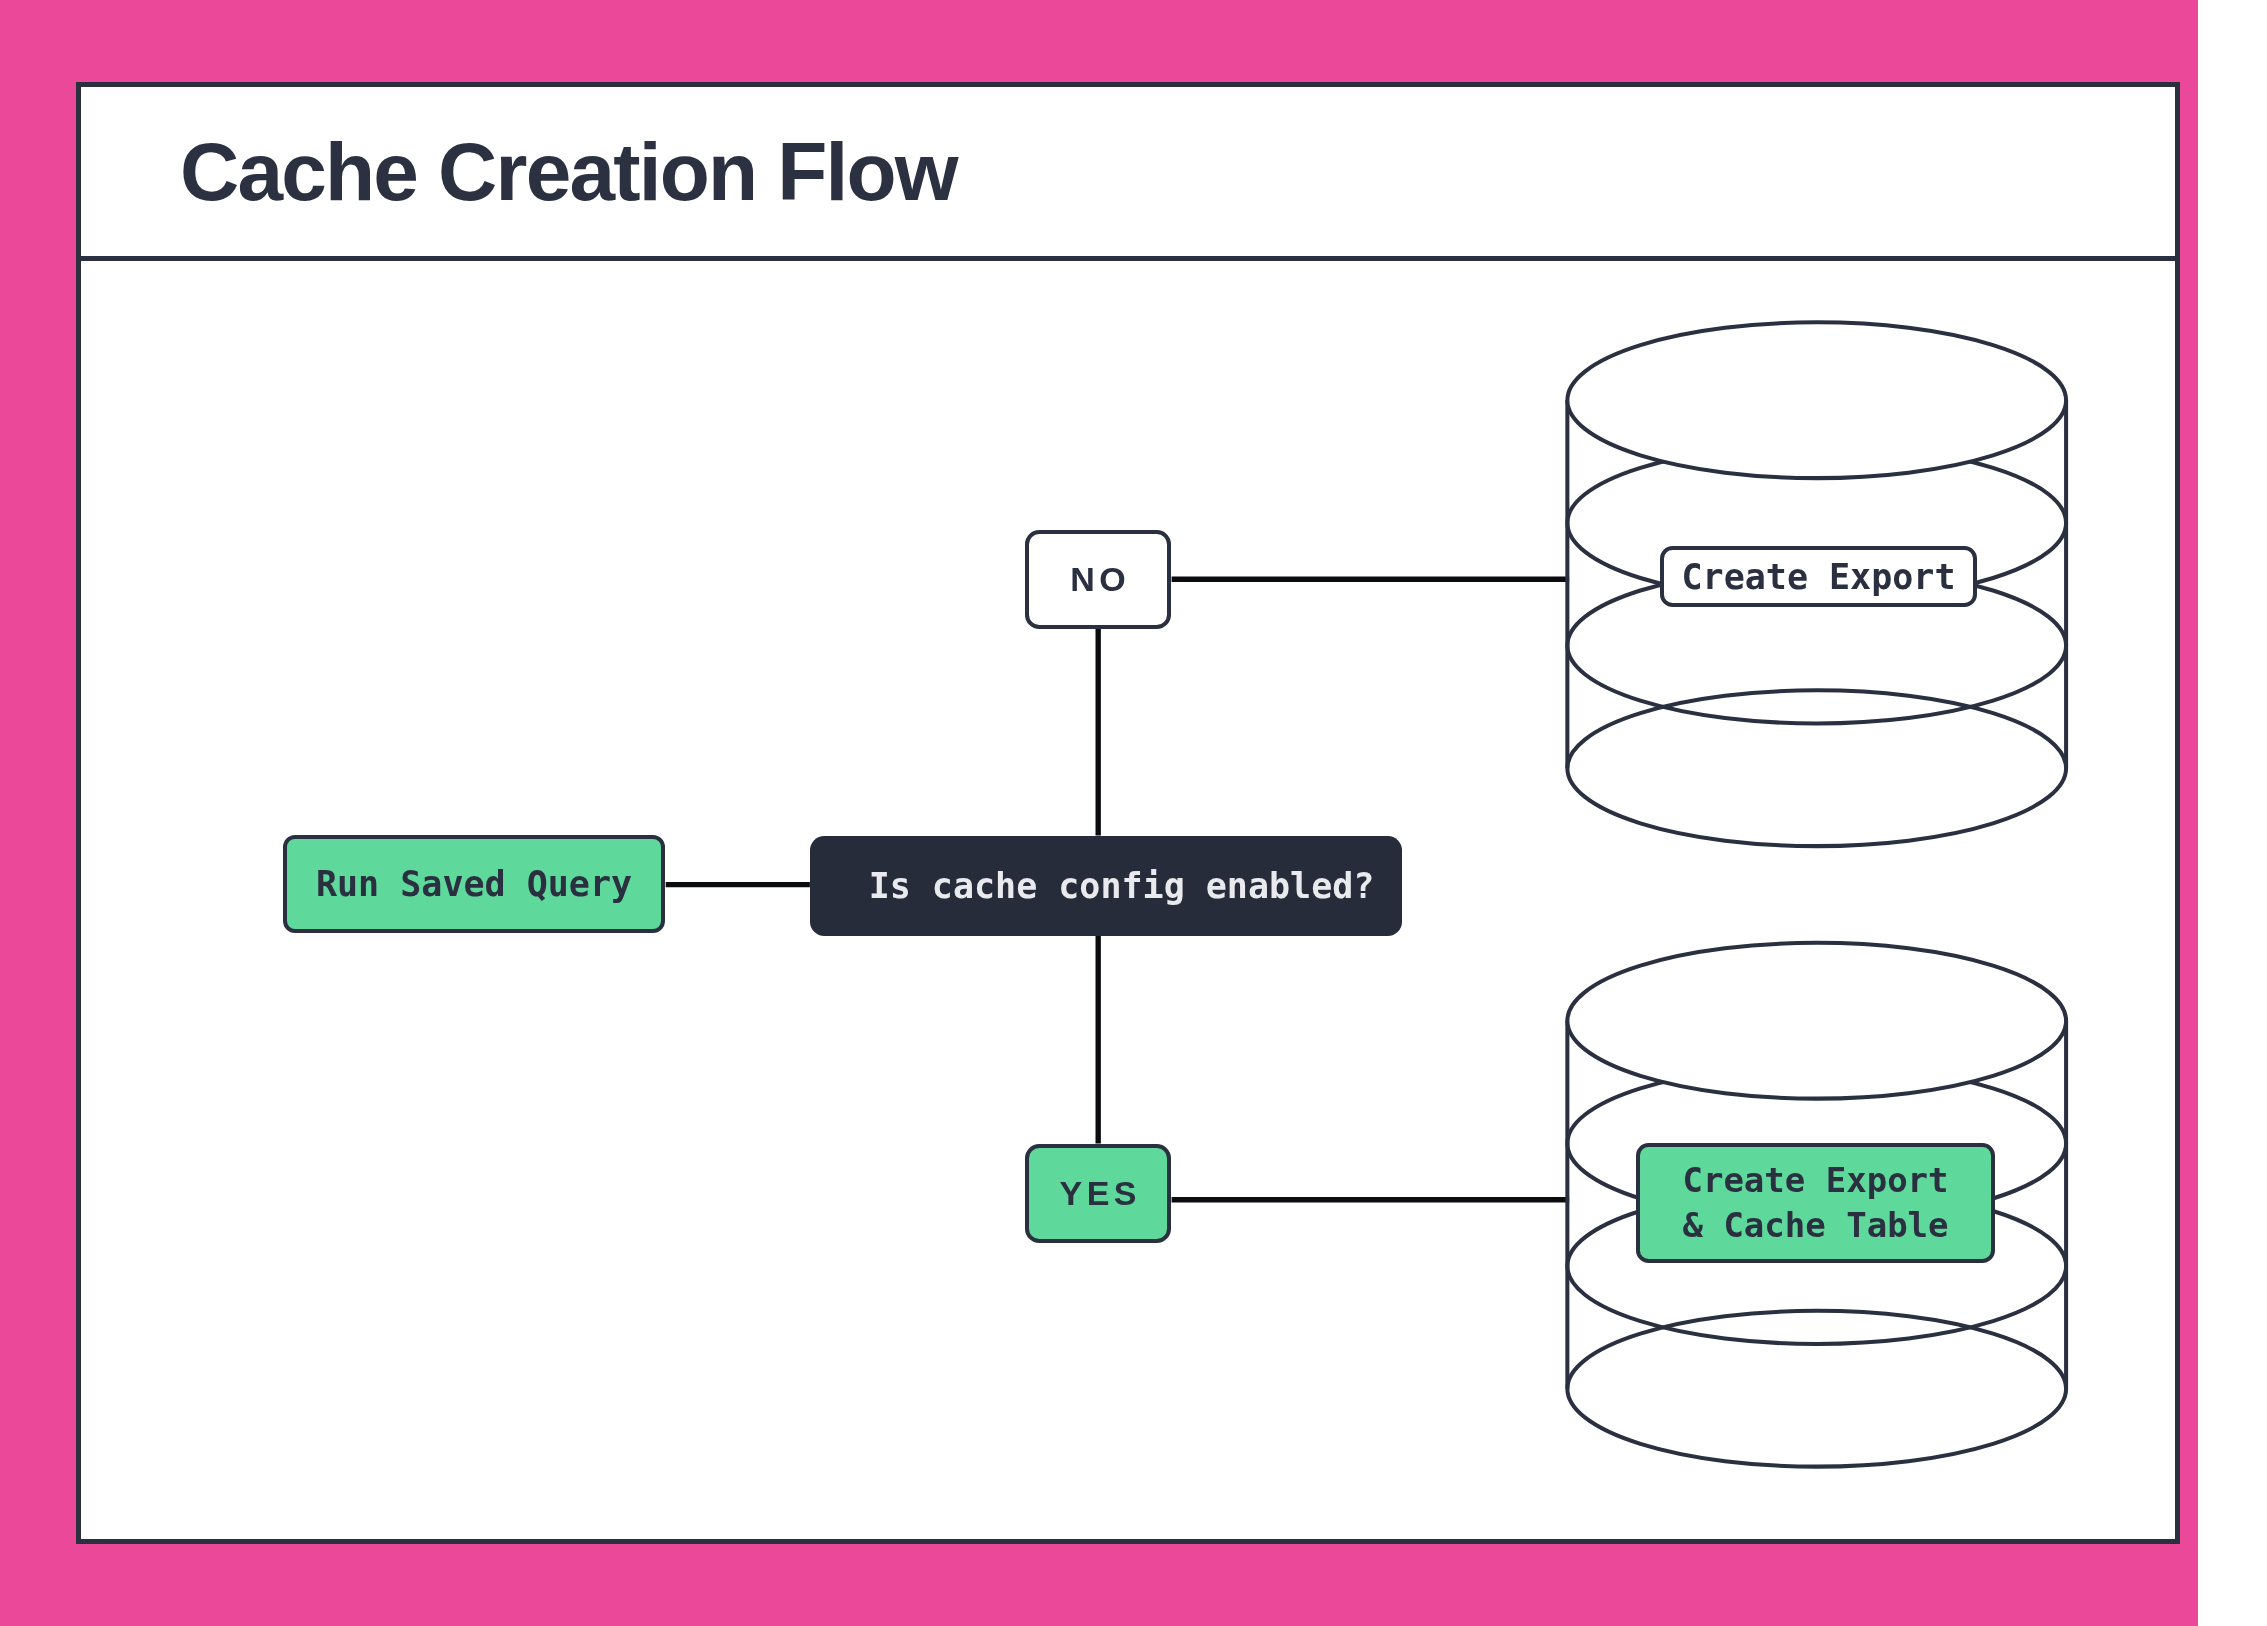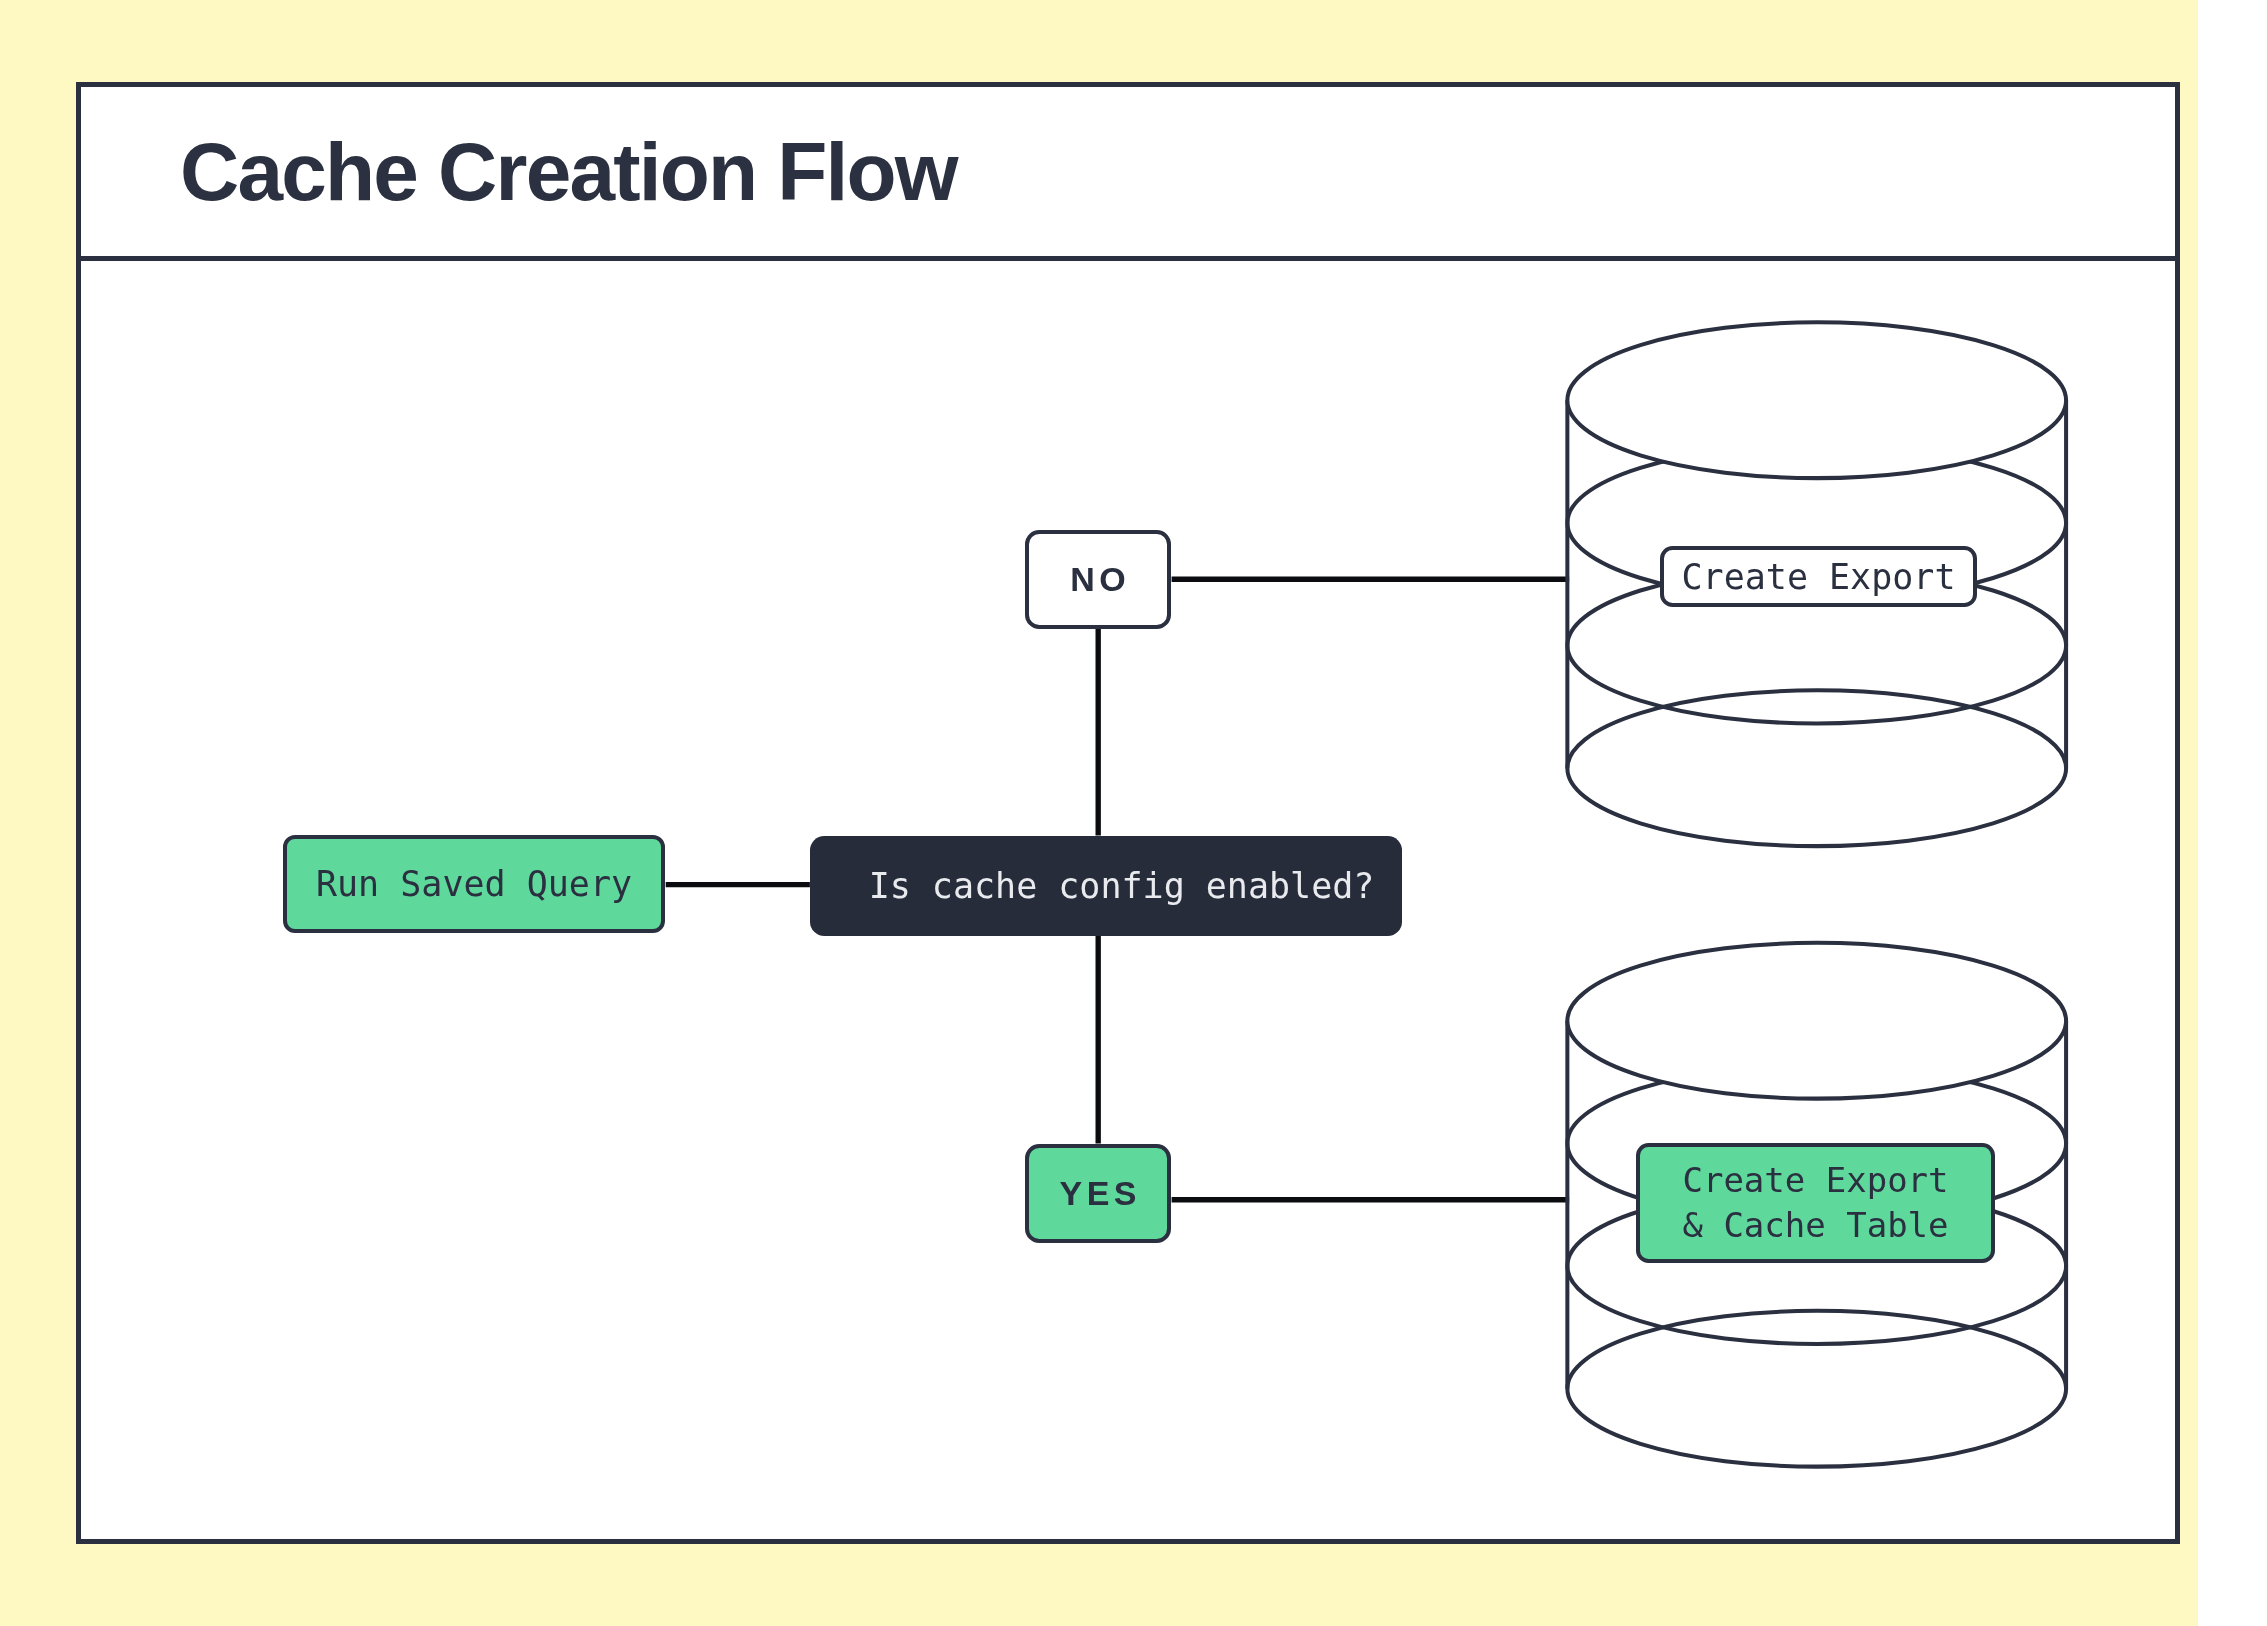--- a/index.html
+++ b/index.html
@@ -8,21 +8,21 @@
     background: #ffffff;
     width: 2268px;
     height: 1626px;
     overflow: hidden;
     font-family: "Liberation Sans", sans-serif;
   }
   .stage {
     position: relative;
     width: 2198px;
     height: 1626px;
-    background: #fef9c3;
+    background: #ec4899;
   }
   .panel {
     position: absolute;
     left: 76px;
     top: 82px;
     width: 2104px;
     height: 1462px;
     border: 5.4px solid #2b3040;
     box-sizing: border-box;
     background: #ffffff;
@@ -58,21 +58,21 @@
     position: absolute;
     box-sizing: border-box;
     display: flex;
     align-items: center;
     justify-content: center;
     text-align: center;
     white-space: nowrap;
   }
   .mono {
     font-family: "DejaVu Sans Mono", monospace;
-    font-weight: 400;
+    font-weight: 700;
   }
   .node-run {
     left: 283px; top: 835px; width: 382px; height: 98px;
     background: #5fd89c;
     border: 4.5px solid #2b3040;
     border-radius: 12px;
     color: #2b3040;
     font-size: 35px;
   }
   .node-question {

